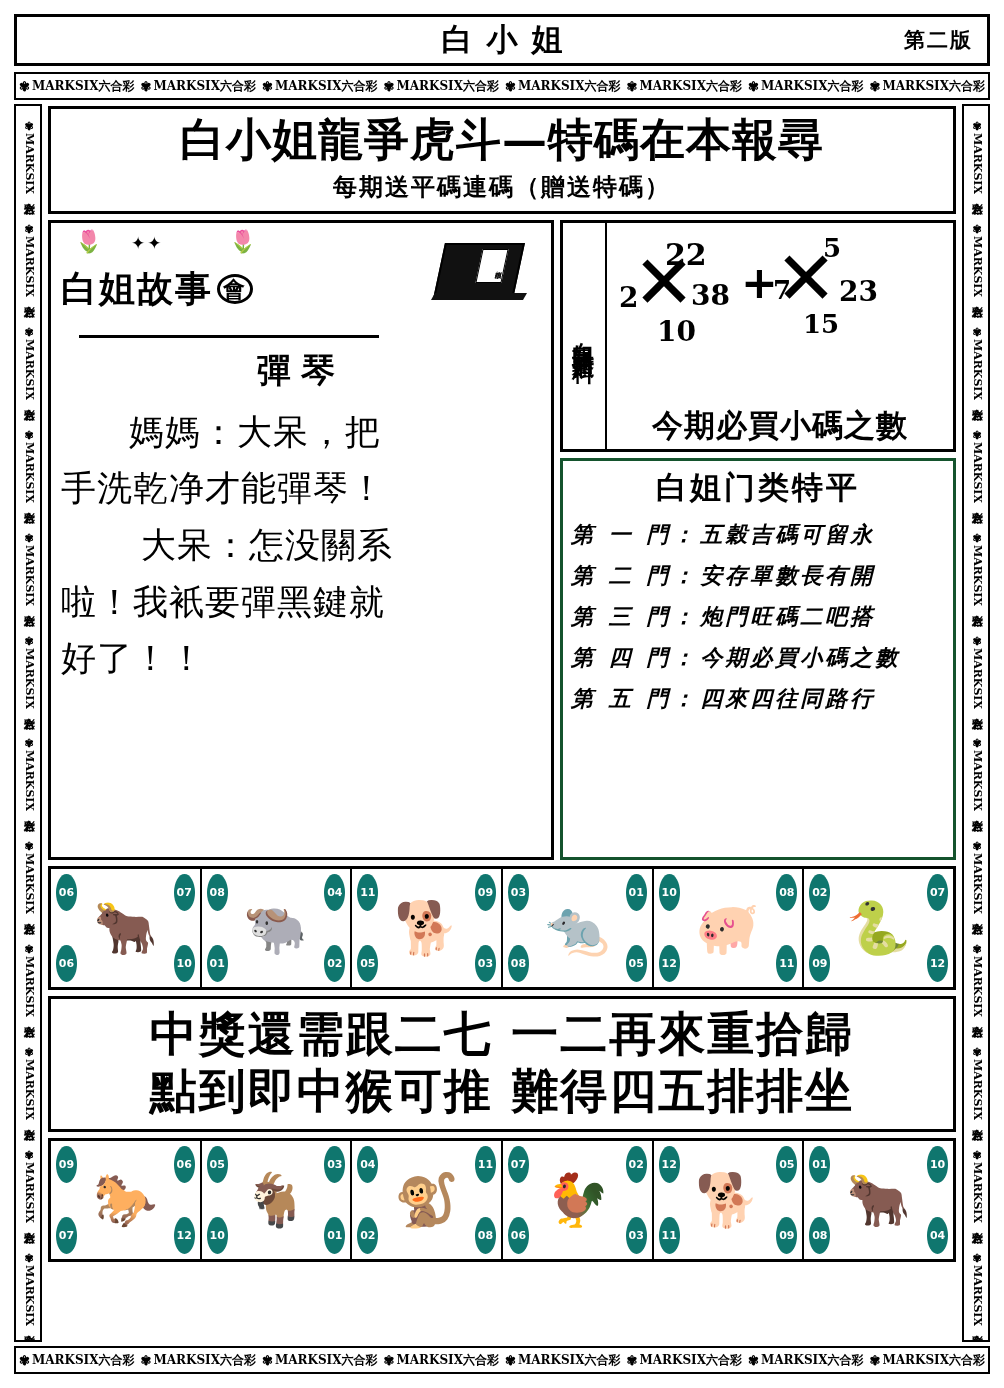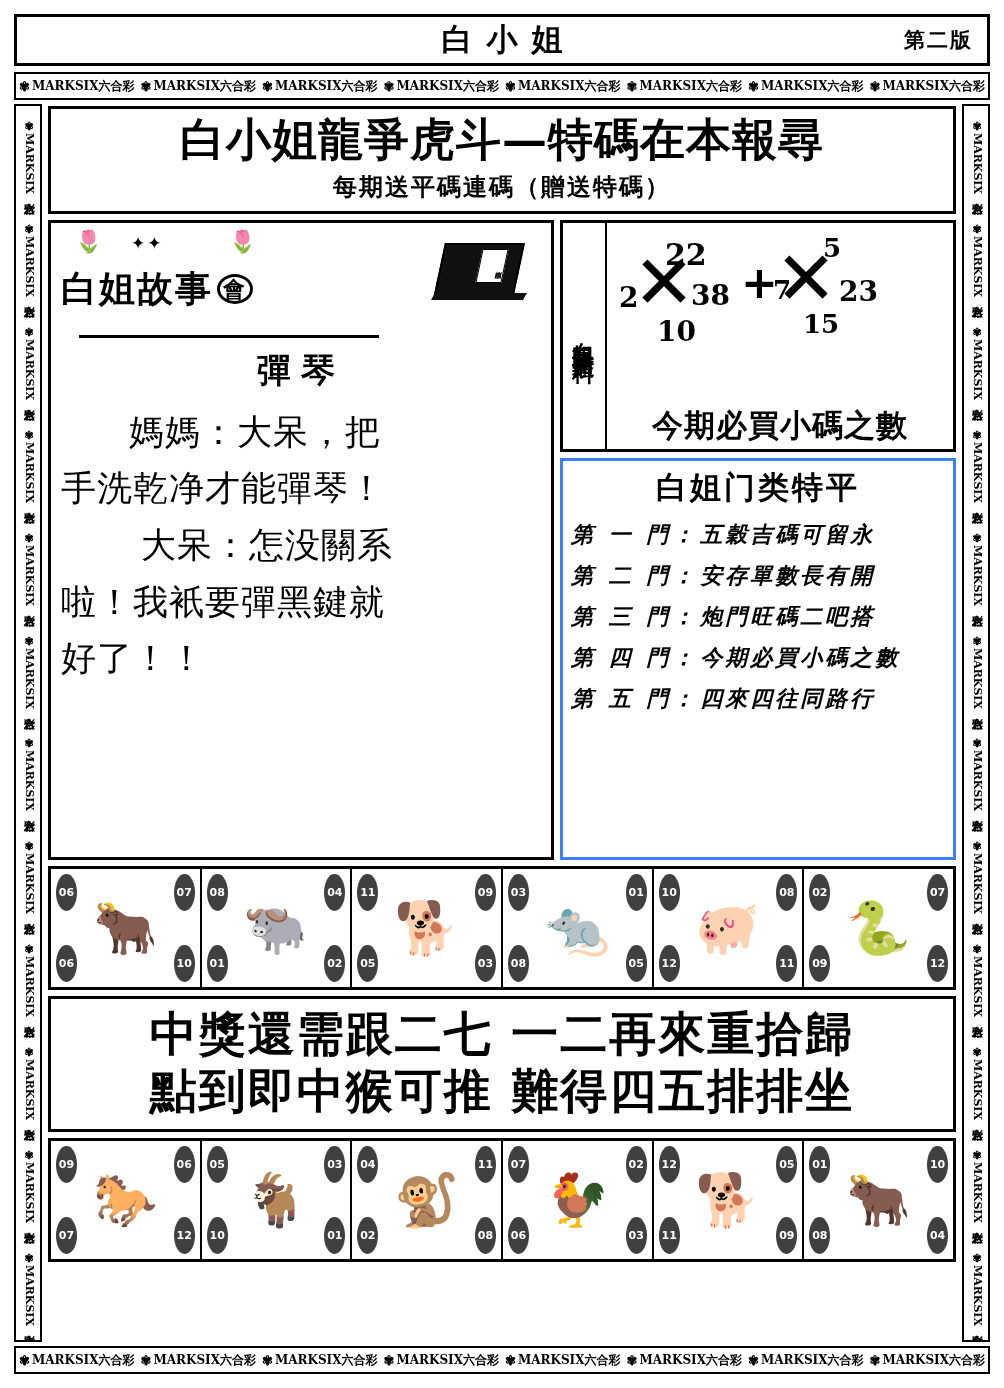--- a/index.html
+++ b/index.html
@@ -189,21 +189,21 @@
     position:absolute;font-size:44px;font-weight:bold;line-height:1;
   }
   .forecast-bottom{
     position:absolute;left:0;right:0;bottom:2px;
     text-align:center;
     font-family:"DejaVu Serif","Liberation Serif",serif;
     font-size:31px;font-weight:bold;letter-spacing:1px;
   }
   .gates{
     margin-top:6px;flex:1;
-    border:3px solid #3b82f6;box-sizing:border-box;
+    border:3px solid #14532d;box-sizing:border-box;
     padding:6px 8px;
   }
   .gates-title{
     text-align:center;
     font-family:"DejaVu Serif","Liberation Serif",serif;
     font-size:31px;font-weight:bold;letter-spacing:3px;
     margin-bottom:4px;
   }
   .gate-row{
     display:flex;align-items:center;
@@ -219,21 +219,21 @@
     margin-top:6px;
     border:3px solid #000;box-sizing:border-box;
     display:flex;height:124px;
   }
   .zcell{
     flex:1;border-right:2px solid #000;position:relative;
   }
   .zcell:last-child{border-right:none;}
   .znum{
     position:absolute;width:21px;height:37px;border-radius:50%;
-    background:#404040;color:#fff;
+    background:#0f766e;color:#fff;
     font-size:11px;font-weight:bold;
     display:flex;align-items:center;justify-content:center;
     font-family:"DejaVu Sans","Liberation Sans",sans-serif;
   }
   .tl{left:5px;top:5px;}
   .tr{right:5px;top:5px;}
   .bl{left:5px;bottom:5px;}
   .br{right:5px;bottom:5px;}
   .zglyph{
     position:absolute;left:0;right:0;top:50%;transform:translateY(-50%);

